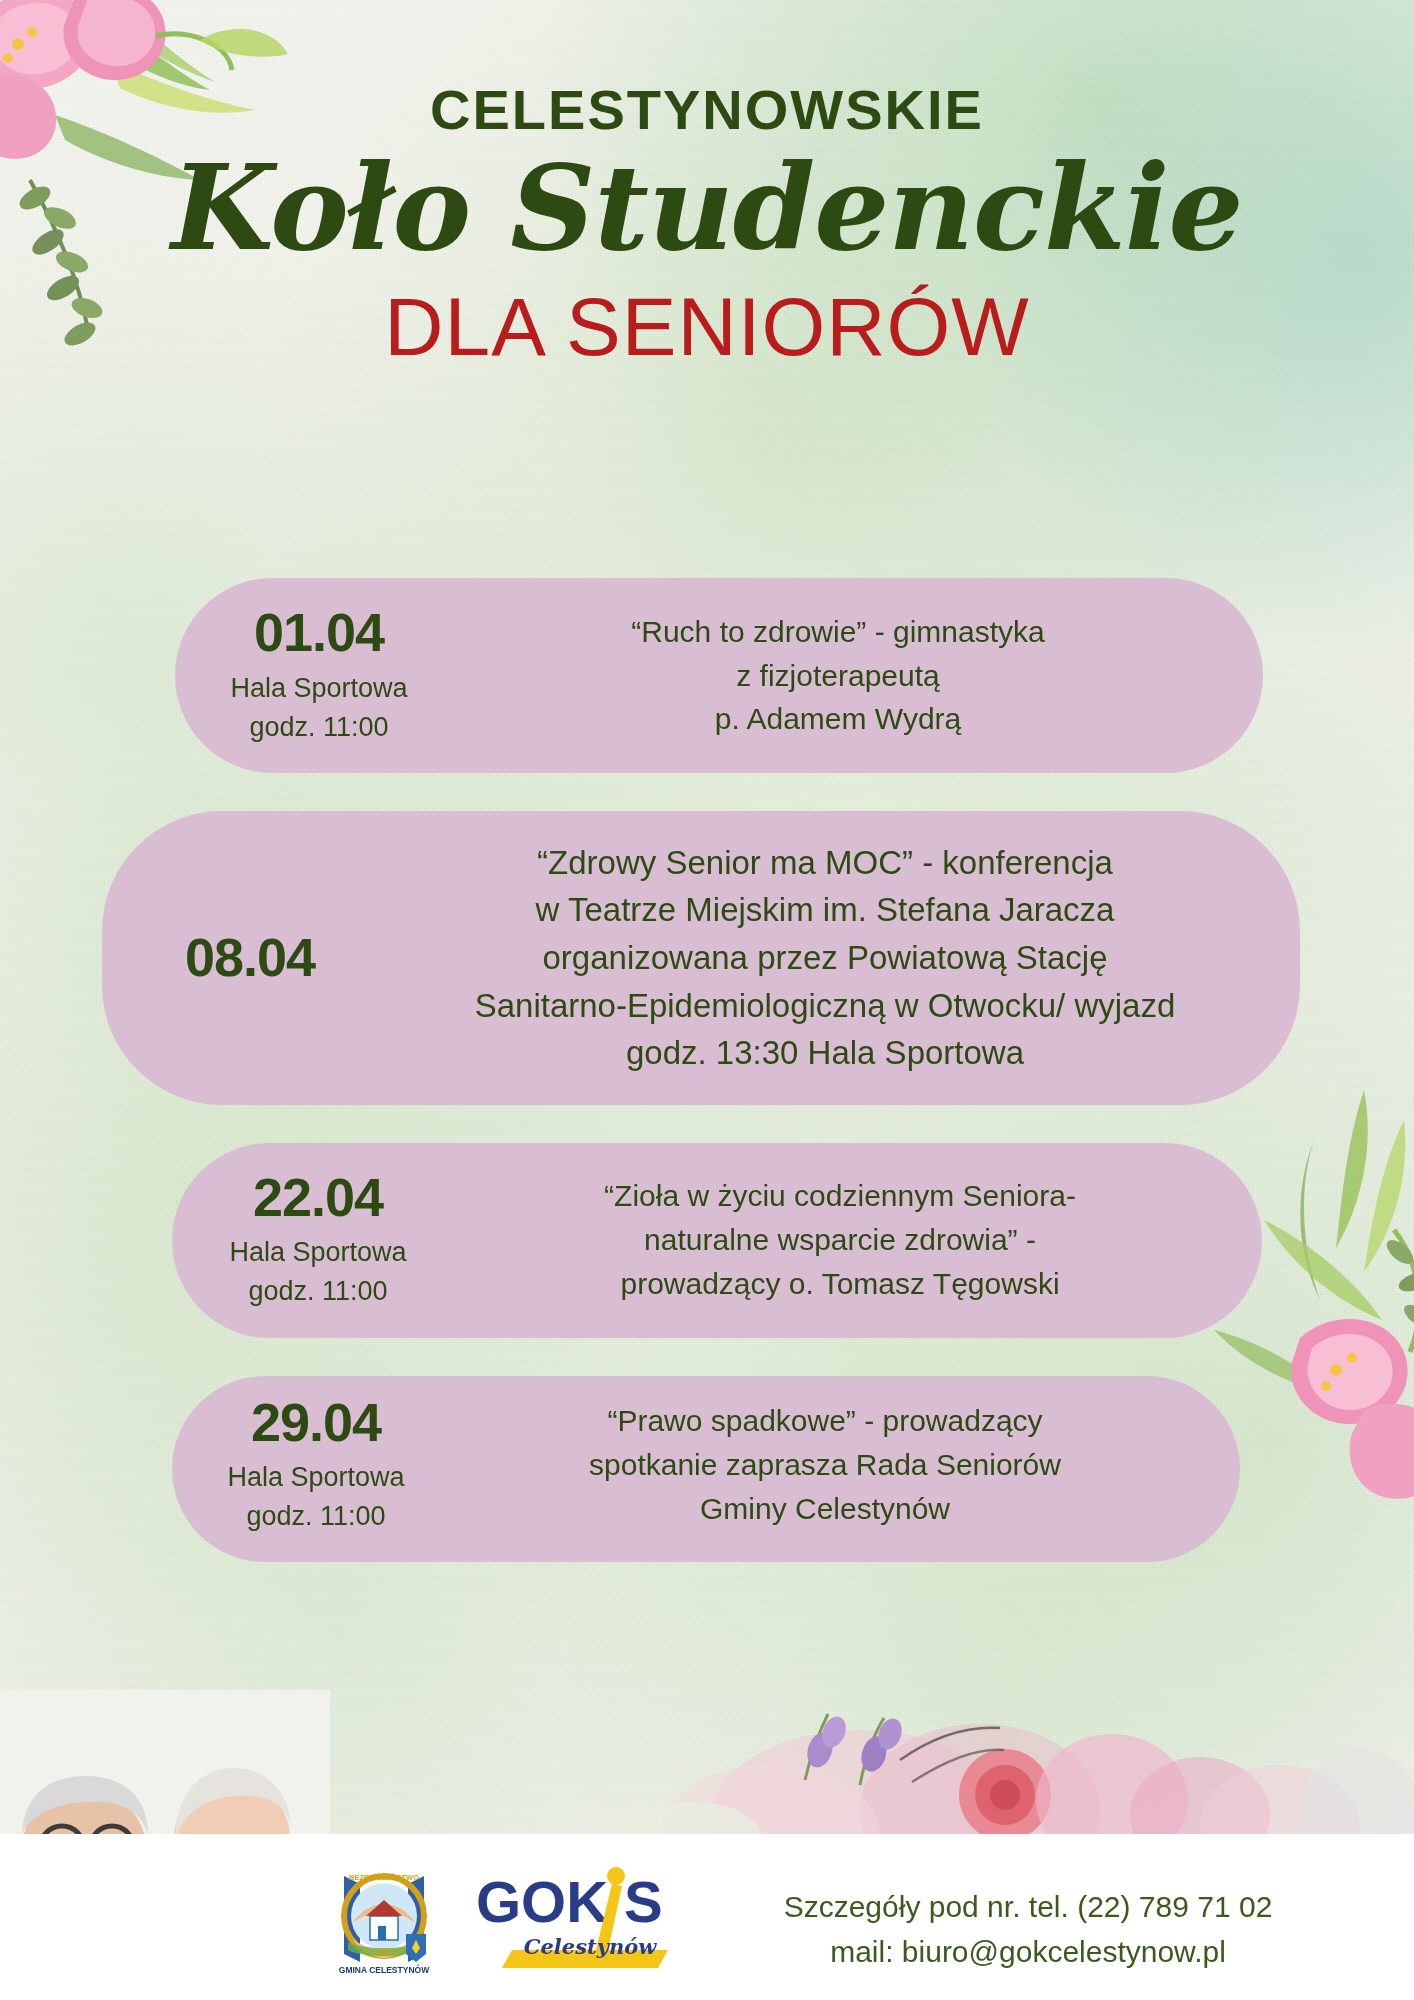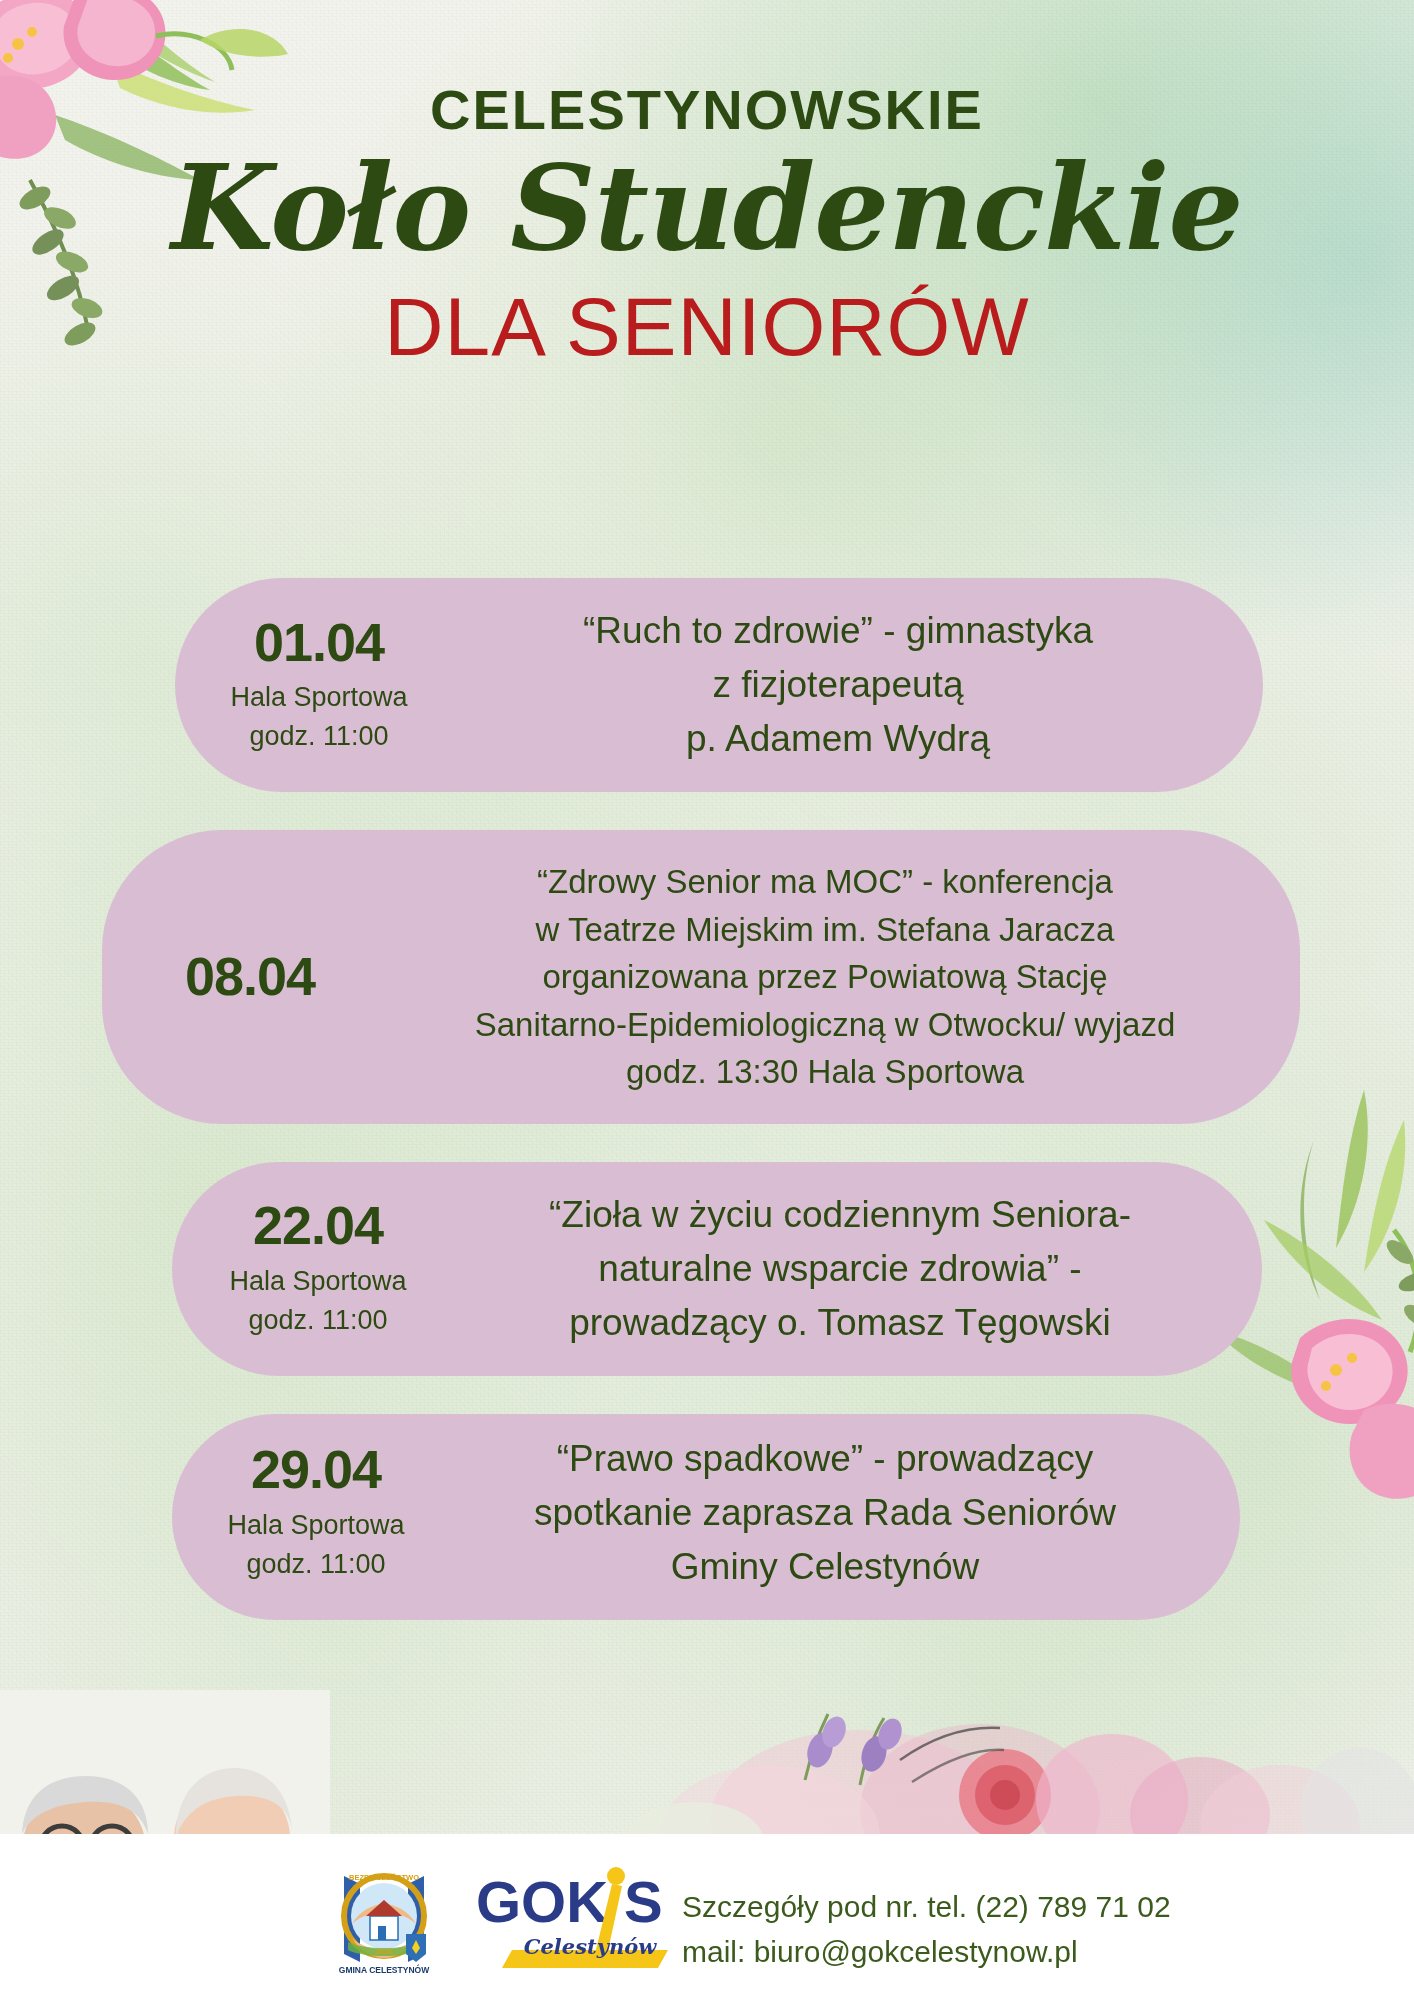--- a/index.html
+++ b/index.html
@@ -134,21 +134,21 @@
     font-size: 27px;
     line-height: 1.45;
     margin-top: 8px;
   }
 
   .card-body {
     flex: 1 1 auto;
     text-align: center;
     color: #2d4a13;
     font-family: "Liberation Sans", sans-serif;
-    font-size: 37px;
+    font-size: 30px;
     line-height: 1.46;
   }
   .card-2 .card-body { font-size: 33px; line-height: 1.44; }
   .card-body .ln { display: block; }
 
   
   .seniors {
     position: absolute;
     left: 0;
     bottom: 0;
@@ -183,20 +183,21 @@
   .footer-logos {
     display: flex;
     align-items: center;
     gap: 34px;
     flex: 0 0 auto;
   }
   .logo-gmina { width: 108px; height: 118px; }
   .logo-gokis { width: 210px; height: 110px; }
   .footer-contact {
     flex: 1 1 auto;
+    text-align: center;
     color: #3b5a1c;
     font-family: "Liberation Sans", sans-serif;
     font-size: 30px;
     line-height: 1.5;
     padding-right: 40px;
     margin-top: 24px;
   }
   .footer-contact .ln { display: block; }
 </style>
 </head>

